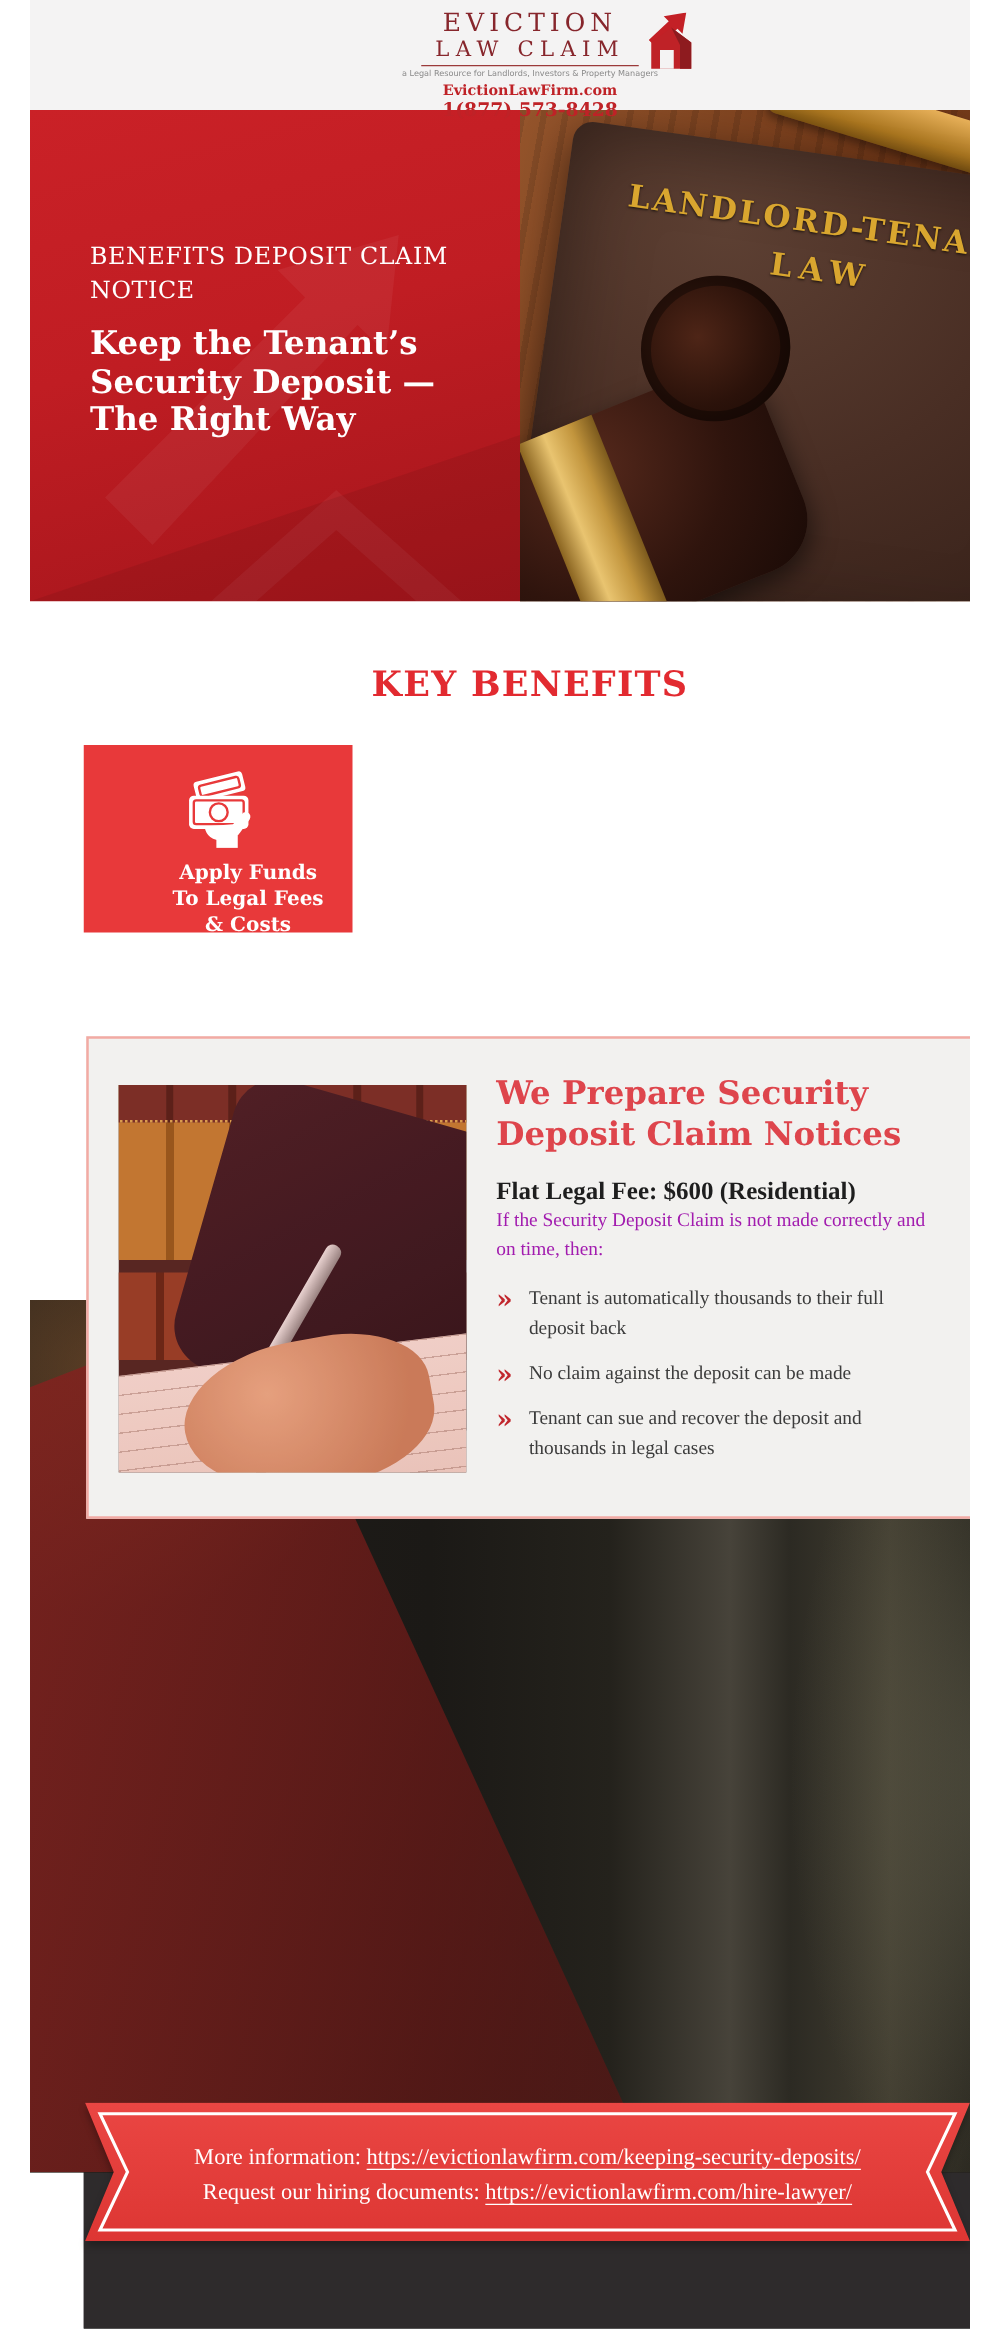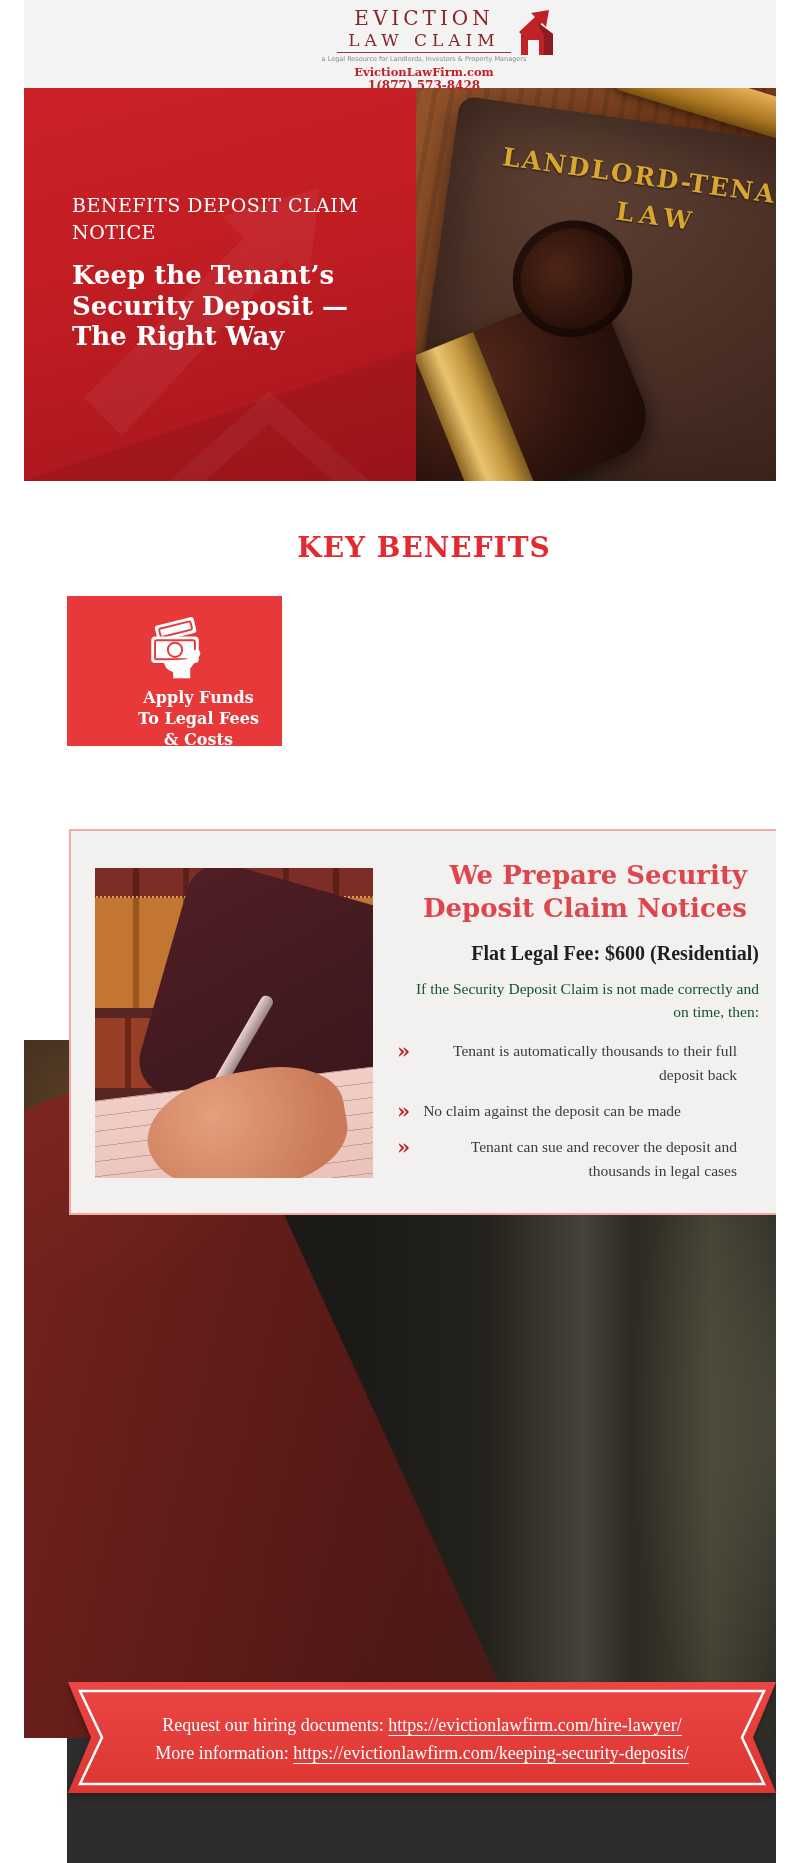--- a/index.html
+++ b/index.html
@@ -7,21 +7,21 @@
   #page { position:relative; width:752px; height:1863px; margin:0 auto; overflow:hidden; background:#fff; }
 
   
   .site-header { position:absolute; top:0; left:0; width:800px; height:88px; background:#f4f3f3; z-index:5; }
   .logo { position:absolute; left:50%; top:6px; transform:translateX(-50%); text-align:center; width:230px; cursor:pointer; }
   .brand1 { font-family:"DejaVu Serif", serif; font-size:20px; letter-spacing:4px; color:#87262c; font-weight:400; }
   .brand2 { font-family:"DejaVu Serif", serif; font-size:17px; letter-spacing:5px; color:#87262c; font-weight:400; }
   .logo-rule { height:1px; background:#9b3a3a; margin:2px 28px 2px 28px; }
   .tagline { font-family:"DejaVu Sans", sans-serif; font-size:6.5px; color:#8a8a8a; line-height:1.25; }
   .logo-url { font-family:"DejaVu Serif", serif; font-weight:700; font-size:11.5px; color:#bf2227; margin-top:2px; }
-  .logo-phone { font-family:"DejaVu Serif", serif; font-weight:700; font-size:12px; color:#bf2227; }
+  .logo-phone { font-family:"DejaVu Serif", serif; font-weight:700; font-size:15px; color:#bf2227; }
   .logo-house { position:absolute; right:-16px; top:4px; }
 
   
   .hero { position:absolute; top:88px; left:0; width:800px; height:393px; }
   .hero-left { position:absolute; left:0; top:0; width:392px; height:393px; overflow:hidden;
     background:linear-gradient(165deg,#ca2127 0%,#c01d23 45%,#a3151b 100%); }
   .watermark { position:absolute; left:0; top:0; }
   .hero-eyebrow { position:absolute; left:48px; top:104px; width:310px; color:#fff;
     font-family:"DejaVu Serif", serif; font-size:19px; line-height:1.4; letter-spacing:.5px; }
   .hero-title { position:absolute; left:48px; top:172px; width:330px; color:#fff;
@@ -84,21 +84,21 @@
   .divider-bar { position:absolute; left:222px; top:-3px; width:166px; height:7px; background:#fff; }
   .contact-h { position:absolute; top:1523px; left:45px; color:#fff;
     font-family:"DejaVu Serif", serif; font-weight:700; font-size:30px; }
   .contact-sub { position:absolute; top:1572px; left:45px; width:300px; color:#f3edeb; font-size:16px; line-height:1.5; }
   .contact-right { position:absolute; top:1546px; left:545px; color:#fff; }
   .contact-row { display:flex; align-items:center; gap:13px; margin-bottom:9px; cursor:pointer; }
   .contact-row .txt { font-size:19px; }
 
   
   .info-box { position:absolute; top:829px; left:45px; width:710px; height:386px; background:#f2f1ef;
-    border:2px solid #f2aaa4; z-index:2;text-align:right; }
+    border:2px solid #f2aaa4; z-index:2; }
   .photo-writing { position:absolute; left:24px; top:37px; width:278px; height:310px; overflow:hidden; background:#40201e; }
   .pw-books { position:absolute; left:-6px; top:0; width:300px; height:140px;
     background:repeating-linear-gradient(90deg,#c08030 0 44px,#8f5a16 44px 50px); }
   .pw-caps { position:absolute; left:-6px; top:0; width:300px; height:30px; border-bottom:2px dotted #dcae52;
     background:repeating-linear-gradient(90deg,#6b2a22 0 44px,#451913 44px 50px); }
   .pw-shelf2 { position:absolute; left:-6px; top:150px; width:300px; height:70px;
     background:repeating-linear-gradient(90deg,#8d3b22 0 36px,#58200f 36px 42px); }
   .pw-arm { position:absolute; right:-46px; top:18px; width:260px; height:240px; transform:rotate(16deg);
     border-radius:36px; background:linear-gradient(135deg,#371721 0%,#23101a 60%,#180a10 100%); }
   .pw-paper { position:absolute; left:-24px; bottom:-36px; width:330px; height:130px; transform:rotate(-7deg);
@@ -107,21 +107,21 @@
       linear-gradient(#f7eae3,#eedad0); }
   .pw-pen { position:absolute; left:128px; top:118px; width:13px; height:160px; transform:rotate(30deg);
     border-radius:6px; background:linear-gradient(90deg,#eee,#8d8d8d); }
   .pw-hand { position:absolute; left:52px; bottom:-12px; width:200px; height:118px; transform:rotate(-10deg);
     border-radius:52% 42% 46% 56%; background:radial-gradient(circle at 35% 32%, #eab28c, #c9855f 75%); }
   .pw-tint { position:absolute; inset:0; background:rgba(205,72,58,.17); }
   .offer-col { position:absolute; left:326px; top:28px; width:362px; }
   .offer-title { font-family:"DejaVu Serif", serif; font-weight:700; font-size:26px; line-height:1.25;
     color:#de454c; max-width:350px; }
   .offer-fee { margin-top:18px; font-weight:700; font-size:20px; color:#1e1e1e; }
-  .offer-intro { margin-top:12px; font-size:15.5px; line-height:1.5; color:#14532d; max-width:365px; }
+  .offer-intro { font-size:15.5px; line-height:1.5; color:#a21caf; max-width:365px; }
   .offer-bullets { list-style:none; margin-top:15px; }
   .offer-bullets li { display:flex; gap:13px; margin-bottom:12px; max-width:340px; }
   .chev { color:#c1272d; font-weight:700; font-size:21px; line-height:1.1; font-family:"DejaVu Serif", serif; }
   .bullet-text { font-size:15.5px; line-height:1.55; color:#3c3c3c; }
 
   
   .ribbon { position:absolute; top:1682px; left:44px; width:708px; height:111px; z-index:3;
     filter:drop-shadow(0 4px 3px rgba(0,0,0,.28)); }
   .ribbon-shape { position:absolute; inset:0; background:linear-gradient(#ea4643,#dd3633);
     clip-path:polygon(0 0, 100% 0, calc(100% - 23px) 50%, 100% 100%, 0 100%, 23px 50%); }
@@ -303,24 +303,24 @@
     </div>
   </section>
 
   <div class="ribbon">
     <div class="ribbon-shape"></div>
     <svg class="ribbon-border" width="708" height="111" viewBox="0 0 708 111">
       <path d="M12 9 H696 L674 55.5 L696 102 H12 L34 55.5 Z" fill="none" stroke="#fff" stroke-width="2.5"></path>
     </svg>
     <div class="ribbon-text">
       <div class="ribbon-line">
+        <span>More information: </span><span class="lnk">https://evictionlawfirm.com/keeping-security-deposits/</span>
+      </div>
+      <div class="ribbon-line">
         <span>Request our hiring documents: </span><span class="lnk">https://evictionlawfirm.com/hire-lawyer/</span>
-      </div>
-      <div class="ribbon-line">
-        <span>More information: </span><span class="lnk">https://evictionlawfirm.com/keeping-security-deposits/</span>
       </div>
     </div>
   </div>
 
   <div class="copyright">Copyright © 2025 Eviction Law Firm. All rights reserved.</div>
   <div class="corner-code">C71</div>
 
 </div>
 
 </body></html>

